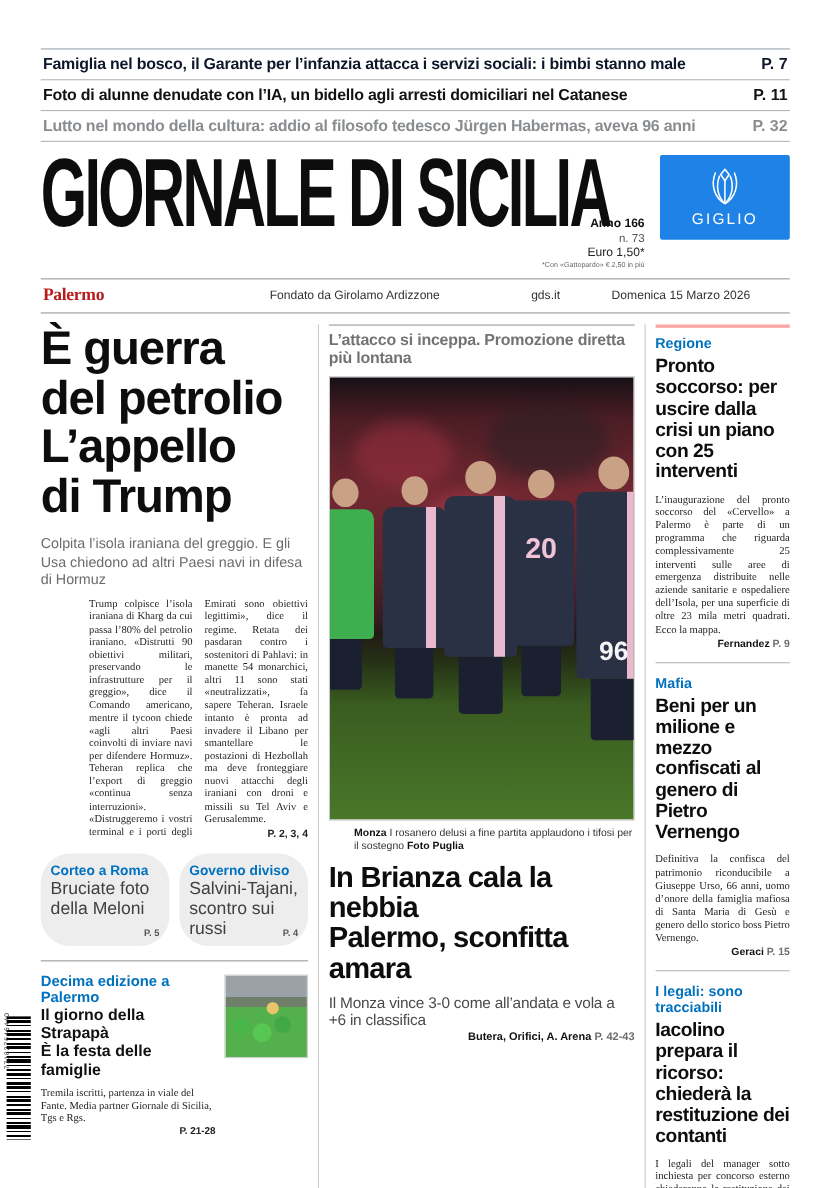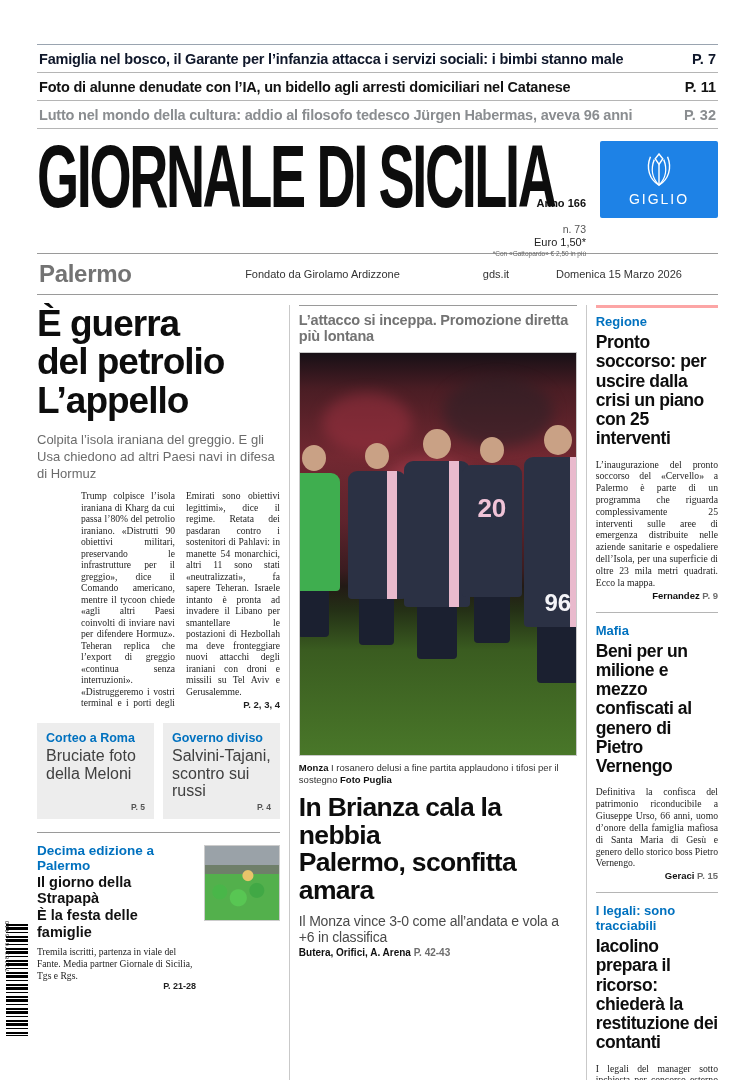--- a/index.html
+++ b/index.html
@@ -19,48 +19,48 @@
 
   
   .masthead { position:relative; height:118px; margin-top:4px; }
   .mast-title { font-size:57px; font-weight:bold; letter-spacing:-2.5px; line-height:1;
                 transform:scale(0.95,1.55); transform-origin:left top; white-space:nowrap; color:#0d0d0d; }
   .giglio-box { position:absolute; right:0; top:8px; width:118px; height:77px; background:#1e82e6;
                 border-radius:2px; display:flex; flex-direction:column; align-items:center; justify-content:center; }
   .giglio-box .gname { color:#fff; font-size:14px; letter-spacing:2px; margin-top:2px; }
   .anno-block { position:absolute; right:132px; top:64px; text-align:right; line-height:1.25; }
   .anno-block .a1 { font-weight:bold; font-size:11px; }
-  .anno-block .a2 { font-size:10.5px; color:#555;margin-top:12px; }
+  .anno-block .a2 { font-size:10.5px; color:#555; }
   .anno-block .a3 { font-size:11px; color:#222; }
   .anno-block .a4 { font-size:6.5px; color:#666; }
 
   
   .dateline { display:flex; align-items:center; border-top:1px solid #9a9a9a; border-bottom:1px solid #9a9a9a;
               padding:6px 2px; margin-top:2px; }
-  .dl-city { width:170px; color:#737373; font-weight:bold; font-size:24px; letter-spacing:-0.3px; }
+  .dl-city { width:170px; color:#b91c1c; font-weight:bold; font-size:16px; letter-spacing:-0.3px;font-family:Liberation Serif, serif; }
   .dl-founded { flex:1; font-size:11px; color:#333; text-align:center; }
   .dl-site { width:120px; font-size:11px; color:#333; text-align:center; }
   .dl-date { width:160px; font-size:11px; color:#333; text-align:left; }
 
   
   .main { display:flex; margin-top:10px; }
   .col-left { width:243px; }
   .col-center { width:278px; }
   .col-right { width:143px; }
   .vsep { width:1px; background:#c9c9c9; margin:0 9px; }
 
-  .lead-hl { font-weight:bold; font-size:37px; line-height:1.04; letter-spacing:-1px; color:#0d0d0d; }
+  .lead-hl { font-weight:bold; font-size:43px; line-height:1.04; letter-spacing:-1px; color:#0d0d0d; }
   .lead-stand { margin-top:12px; font-size:13px; line-height:1.28; color:#6b6b6b; }
   .wash { margin-top:12px; border-top:1px solid #2a2a2a; padding-top:6px; font-size:10.5px; font-weight:bold; letter-spacing:0.6px; }
   .lead-body { margin-top:8px; column-count:2; column-gap:11px; font-family:"Liberation Serif", serif;
                font-size:9.6px; line-height:1.2; text-align:justify; color:#1d1d1d;margin-left:44px; }
   .lead-pages { font-family:"Liberation Sans", sans-serif; font-weight:bold; font-size:9.5px; text-align:right; margin-top:2px; color:#222; }
 
   .boxrow { display:flex; gap:9px; margin-top:12px; }
-  .gbox { position:relative; width:117px; height:96px; background:#ededed; padding:8px 9px; }
+  .gbox { position:relative; width:117px; height:84px; background:#ededed; padding:8px 9px;border-radius:27px; }
   .gbox .k { color:#0071bf; font-weight:bold; font-size:12.5px; }
   .gbox .t { font-size:16px; line-height:1.12; color:#404040; margin-top:2px; }
   .gbox .p { position:absolute; right:9px; bottom:7px; font-size:8.5px; font-weight:bold; color:#555; }
 
   .hline { border-top:1px solid #9a9a9a; margin:13px 0 0 0; }
 
   .strapapa { display:flex; margin-top:10px; gap:8px; }
   .strapapa .txt { flex:1; }
   .strapapa .k { color:#0071bf; font-weight:bold; font-size:13.5px; }
   .strapapa .t { font-weight:bold; font-size:14.5px; line-height:1.15; color:#111; margin-top:1px; }
@@ -82,25 +82,25 @@
   .bp1 { left:8%; top:10%; width:90px; height:60px; background:#9c3140; }
   .bp2 { left:52%; top:6%; width:110px; height:70px; background:#2a2026; }
   .bp3 { left:30%; top:26%; width:90px; height:50px; background:#b04052; }
   .player { position:absolute; }
   .head { width:24px; height:26px; border-radius:50%; background:#c9a185; margin:0 auto; }
   .torso { margin-top:2px; border-radius:9px 9px 4px 4px; background:linear-gradient(90deg,#2b3144 0 68%, #e9bacd 68% 84%, #2b3144 84% 100%); position:relative; }
   .torso.plain { background:#2b3144; }
   .torso.green { background:#3fae4f; }
   .legs { margin:0 auto; width:60%; height:46px; background:#1b2030; border-radius:0 0 4px 4px; }
   .pnum { position:absolute; left:0; right:0; text-align:center; font-weight:bold; color:#f0c3d7; }
-  .cap { margin-top:6px; font-size:9.5px; color:#333; line-height:1.25; }
+  .cap { margin-top:6px; font-size:9.5px; color:#333; line-height:1.25;margin-left:23px; }
   .cap b { color:#111; }
   .match-hl { margin-top:8px; font-weight:bold; font-size:26.5px; line-height:1.05; letter-spacing:-0.7px; color:#0d0d0d; }
   .match-sub { margin-top:8px; font-size:14px; color:#4a4a4a; letter-spacing:-0.2px; }
-  .match-by { margin-top:2px; font-size:10px; }
+  .match-by { margin-top:2px; text-align:right; font-size:10px; }
   .match-by .names { font-weight:bold; color:#111; }
   .match-by .pp { font-weight:bold; color:#6d6d6d; }
 
   
   .rblock .k { color:#0071bf; font-weight:bold; font-size:13px; }
   .rblock.first { border-top:3px solid #fca5a5; padding-top:6px; }
   .rblock .hl { font-weight:bold; font-size:17.5px; line-height:1.1; letter-spacing:-0.4px; color:#0d0d0d; margin-top:4px; }
   .rblock .body { margin-top:10px; font-family:"Liberation Serif", serif; font-size:9.7px; line-height:1.22; text-align:justify; color:#1d1d1d; }
   .rblock .auth { text-align:right; font-size:9.5px; margin-top:1px; }
   .rblock .auth b { color:#111; }
@@ -165,20 +165,21 @@
       <span class="dl-date">Domenica 15 Marzo 2026</span>
     </div>
 
     <div class="main">
 
       <div class="col-left">
         <div class="lead-hl">
           <div>È guerra</div>
           <div>del petrolio</div>
           <div>L’appello</div>
+          <div>di Trump</div>
         </div>
         <div class="lead-stand">Colpita l’isola iraniana del greggio. E gli Usa chiedono ad altri Paesi navi in difesa di Hormuz</div>
         <div class="lead-body">
           <span>Trump colpisce l’isola iraniana di Kharg da cui passa l’80% del petrolio iraniano. «Distrutti 90 obiettivi militari, preservando le infrastrutture per il greggio», dice il Comando americano, mentre il tycoon chiede «agli altri Paesi coinvolti di inviare navi per difendere Hormuz». Teheran replica che l’export di greggio «continua senza interruzioni». «Distruggeremo i vostri terminal e i porti degli Emirati sono obiettivi legittimi», dice il regime. Retata dei pasdaran contro i sostenitori di Pahlavi: in manette 54 monarchici, altri 11 sono stati «neutralizzati», fa sapere Teheran. Israele intanto è pronta ad invadere il Libano per smantellare le postazioni di Hezbollah ma deve fronteggiare nuovi attacchi degli iraniani con droni e missili su Tel Aviv e Gerusalemme.</span>
           <div class="lead-pages">P. 2, 3, 4</div>
         </div>
 
         <div class="boxrow">
           <div class="gbox">
             <div class="k">Corteo a Roma</div>

